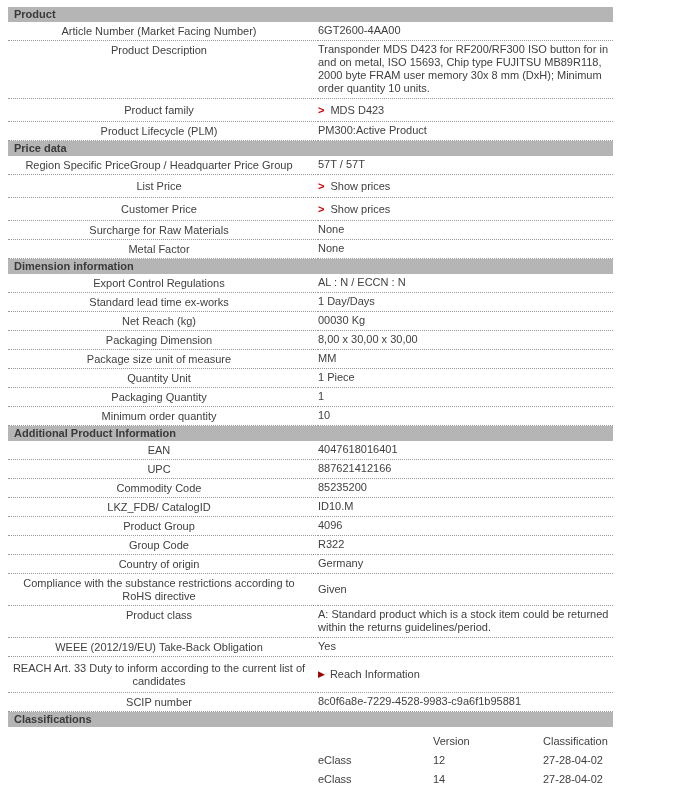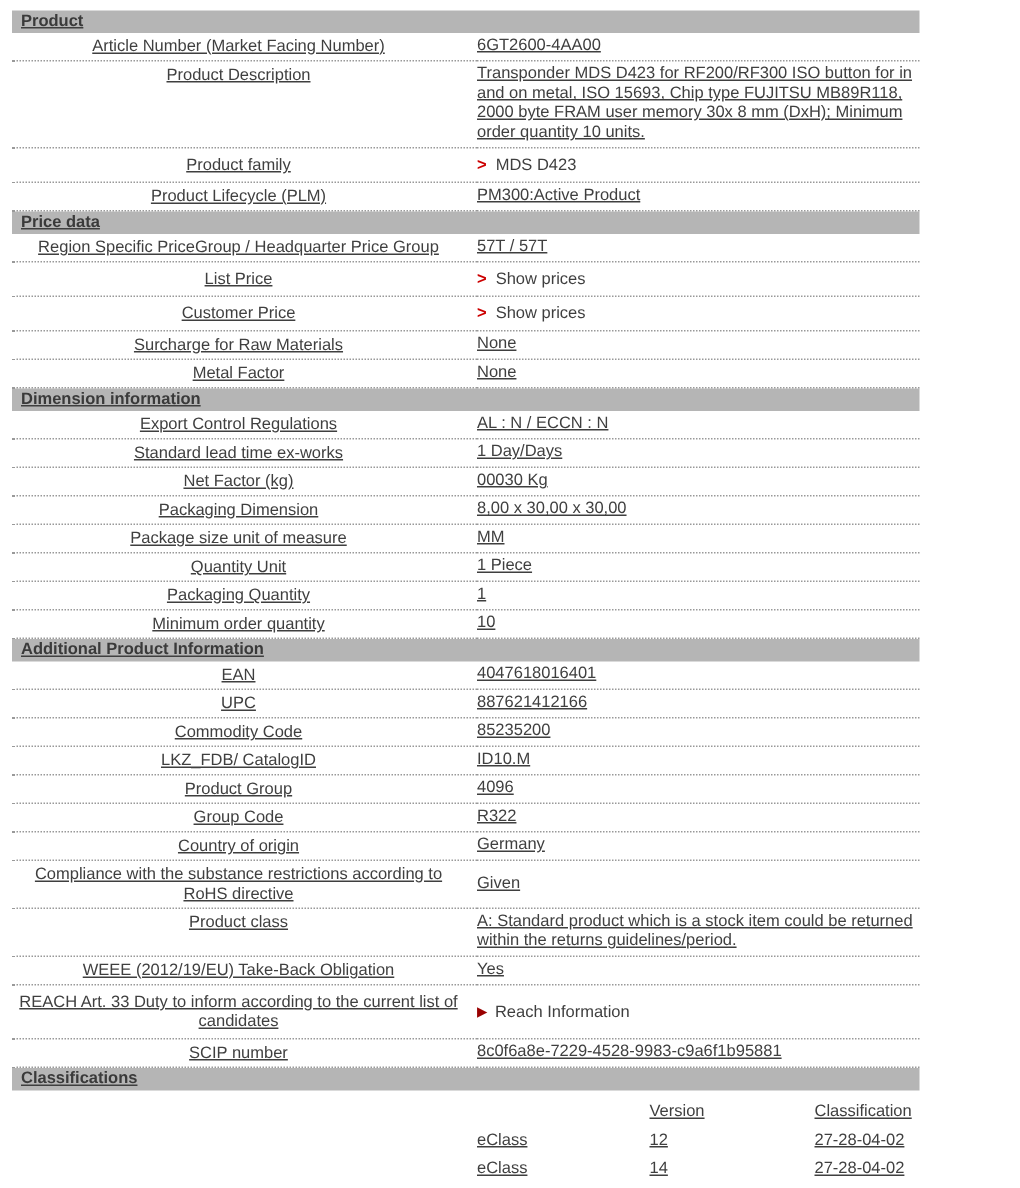--- a/index.html
+++ b/index.html
@@ -7,21 +7,21 @@
   body {
     width: 680px; height: 792px;
     background: #ffffff;
     font-family: "Liberation Sans", sans-serif;
     font-size: 11px;
     color: #3f3f3f;
     overflow: hidden;
   }
   .wrap { margin: 7px 0 0 8px; width: 605px; }
 
-  table.spec { border-collapse: collapse; width: 605px; table-layout: fixed; text-decoration: underline; }
+  table.spec { border-collapse: collapse; width: 605px; table-layout: fixed; }
   table.spec col.c-label { width: 310px; }
   table.spec col.c-value { width: 295px; }
 
   tr.sec-hdr-row td {
     background: #b5b5b5;
     color: #3a3a3a;
     font-weight: bold;
     padding: 1px 0 1px 6px;
     line-height: 13px;
   }
@@ -128,21 +128,21 @@
         </tr>
         <tr class="data-row">
           <th class="lbl">Export Control Regulations</th>
           <td class="val">AL : N / ECCN : N</td>
         </tr>
         <tr class="data-row">
           <th class="lbl">Standard lead time ex-works</th>
           <td class="val">1 Day/Days</td>
         </tr>
         <tr class="data-row">
-          <th class="lbl">Net Factor (kg)</th>
+          <th class="lbl">Net Reach (kg)</th>
           <td class="val">00030 Kg</td>
         </tr>
         <tr class="data-row">
           <th class="lbl">Packaging Dimension</th>
           <td class="val">8,00 x 30,00 x 30,00</td>
         </tr>
         <tr class="data-row">
           <th class="lbl">Package size unit of measure</th>
           <td class="val">MM</td>
         </tr>

